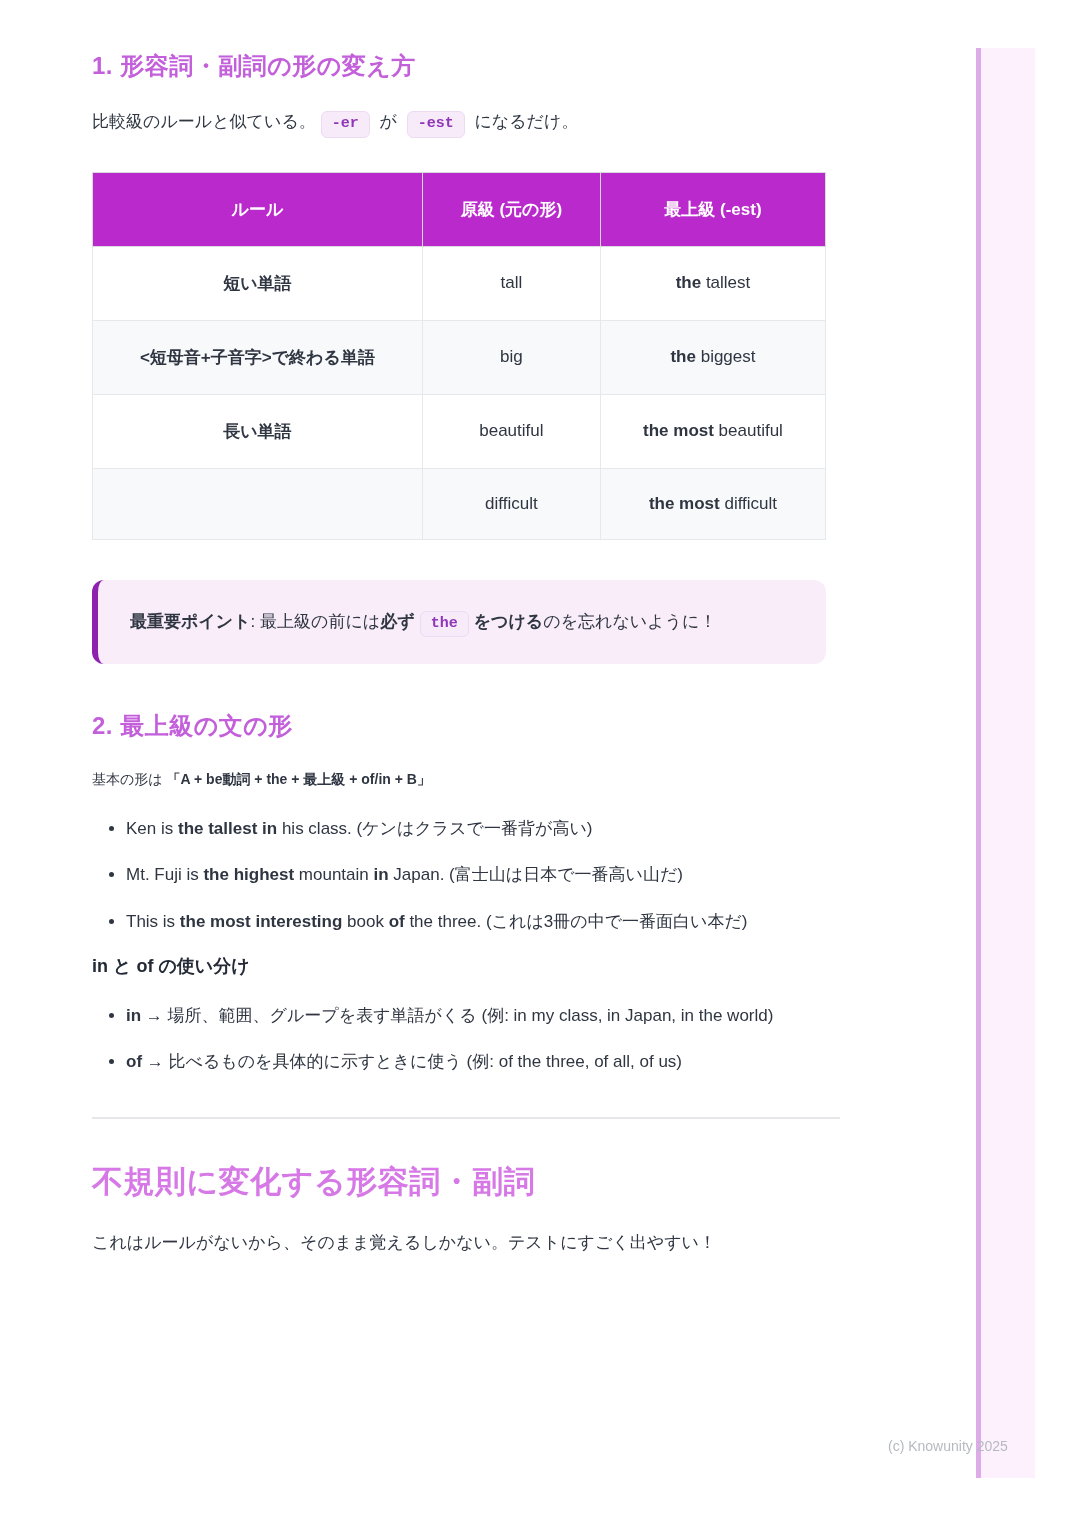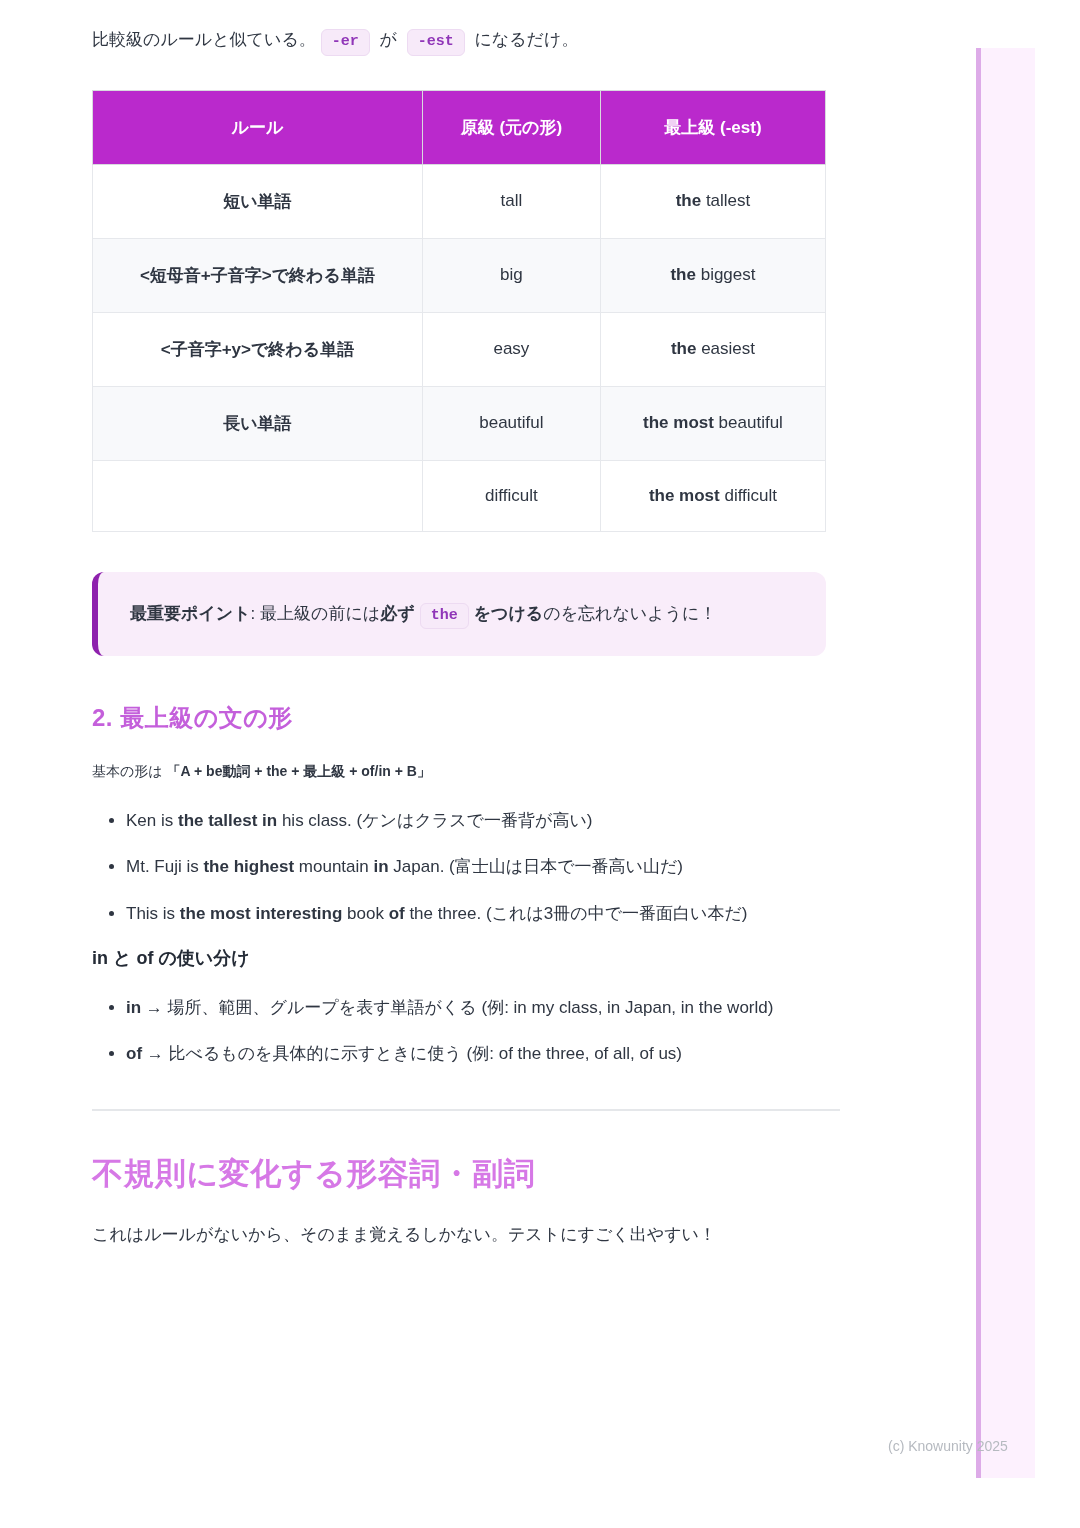--- a/index.html
+++ b/index.html
@@ -128,20 +128,21 @@
 </style>
 </head>
 <body>
 
 <div class="page">
   <div class="edge-strip"></div>
   <div class="watermark">(c) Knowunity 2025</div>
 
   <div class="content">
 
+    <div class="h2">1. 形容詞・副詞の形の変え方</div>
 
     <p class="intro"><span>比較級のルールと似ている。</span><span class="code-badge">-er</span><span> が </span><span class="code-badge">-est</span><span> になるだけ。</span></p>
 
     <table class="rules">
       <colgroup>
           <col class="c1">
           <col class="c2">
           <col class="c3">
         </colgroup>
       <thead>
@@ -156,25 +157,20 @@
             <td class="rule">短い単語</td>
             <td>tall</td>
             <td><span class="b">the</span><span> tallest</span></td>
           </tr>
           <tr>
             <td class="rule">&lt;短母音+子音字&gt;で終わる単語</td>
             <td>big</td>
             <td><span class="b">the</span><span> biggest</span></td>
           </tr>
           <tr>
-            <td class="rule">&lt;子音字+y&gt;で終わる単語</td>
-            <td>easy</td>
-            <td><span class="b">the</span><span> easiest</span></td>
-          </tr>
-          <tr>
             <td class="rule">長い単語</td>
             <td>beautiful</td>
             <td><span class="b">the most</span><span> beautiful</span></td>
           </tr>
           <tr>
             <td class="rule"></td>
             <td>difficult</td>
             <td><span class="b">the most</span><span> difficult</span></td>
           </tr>
         </tbody>

